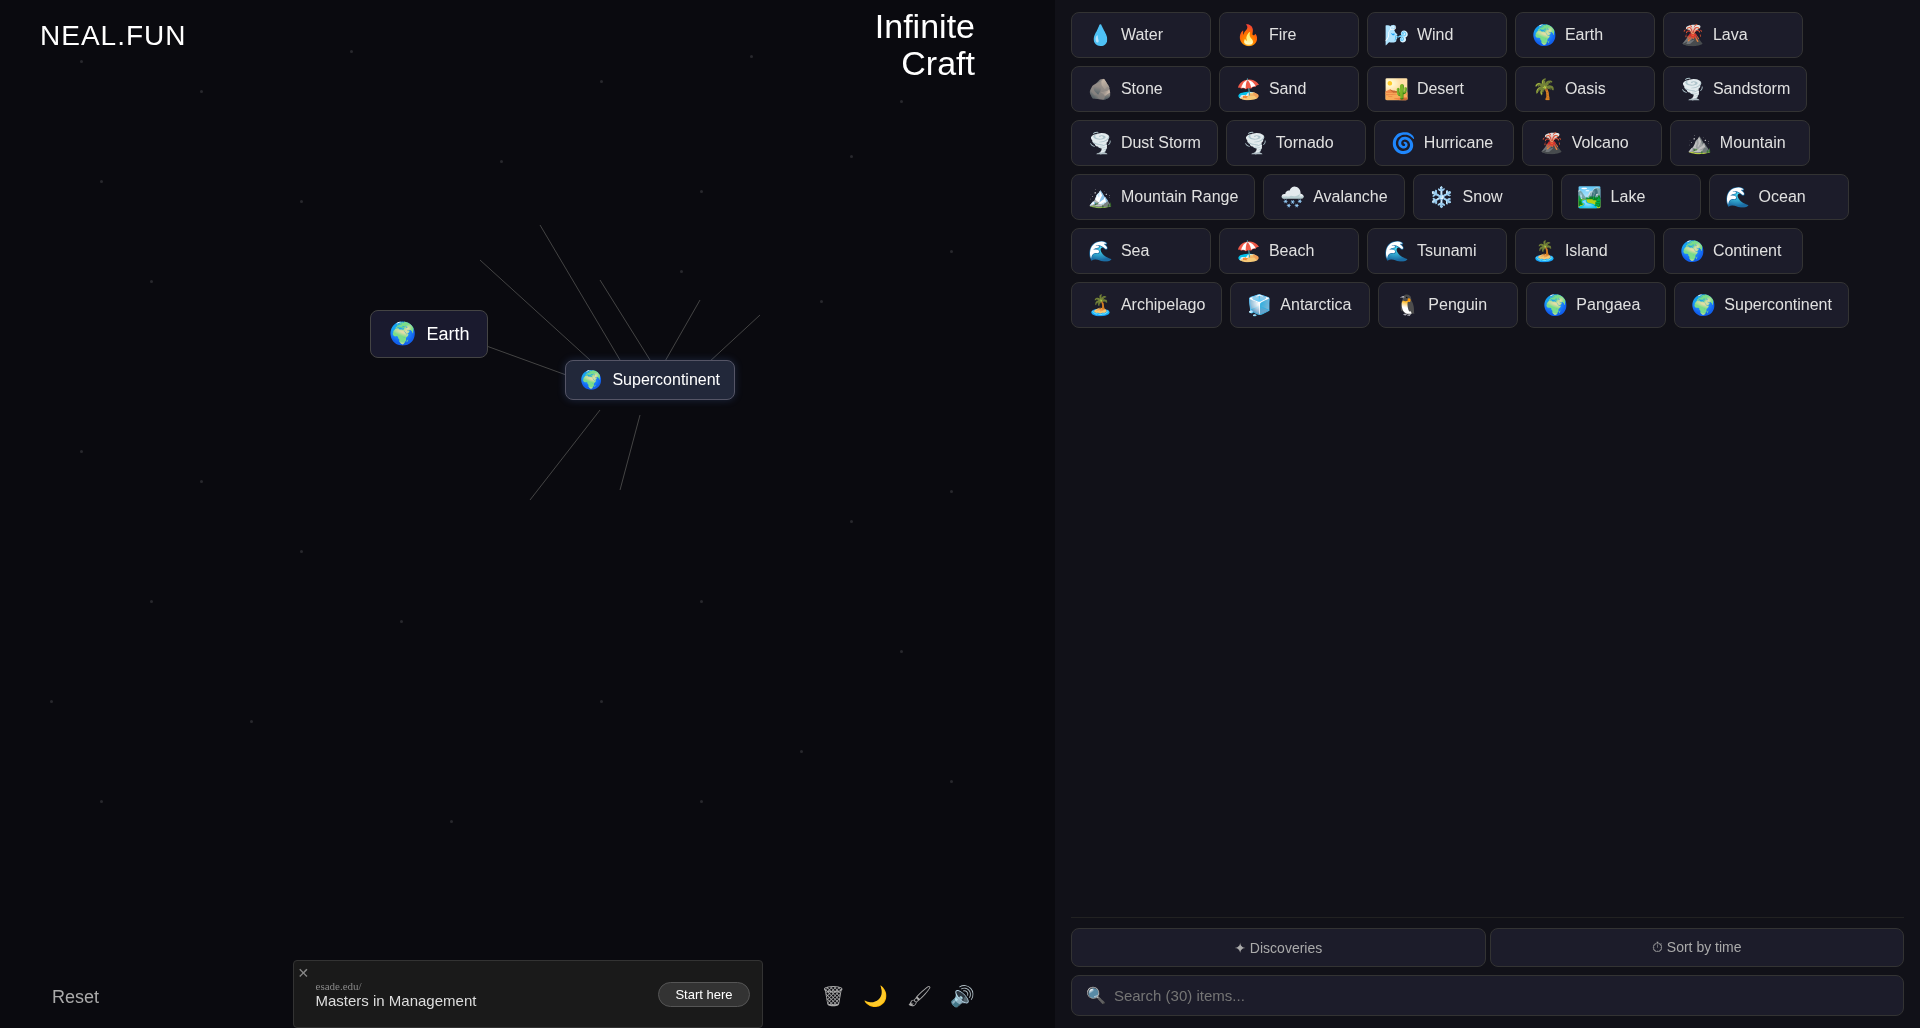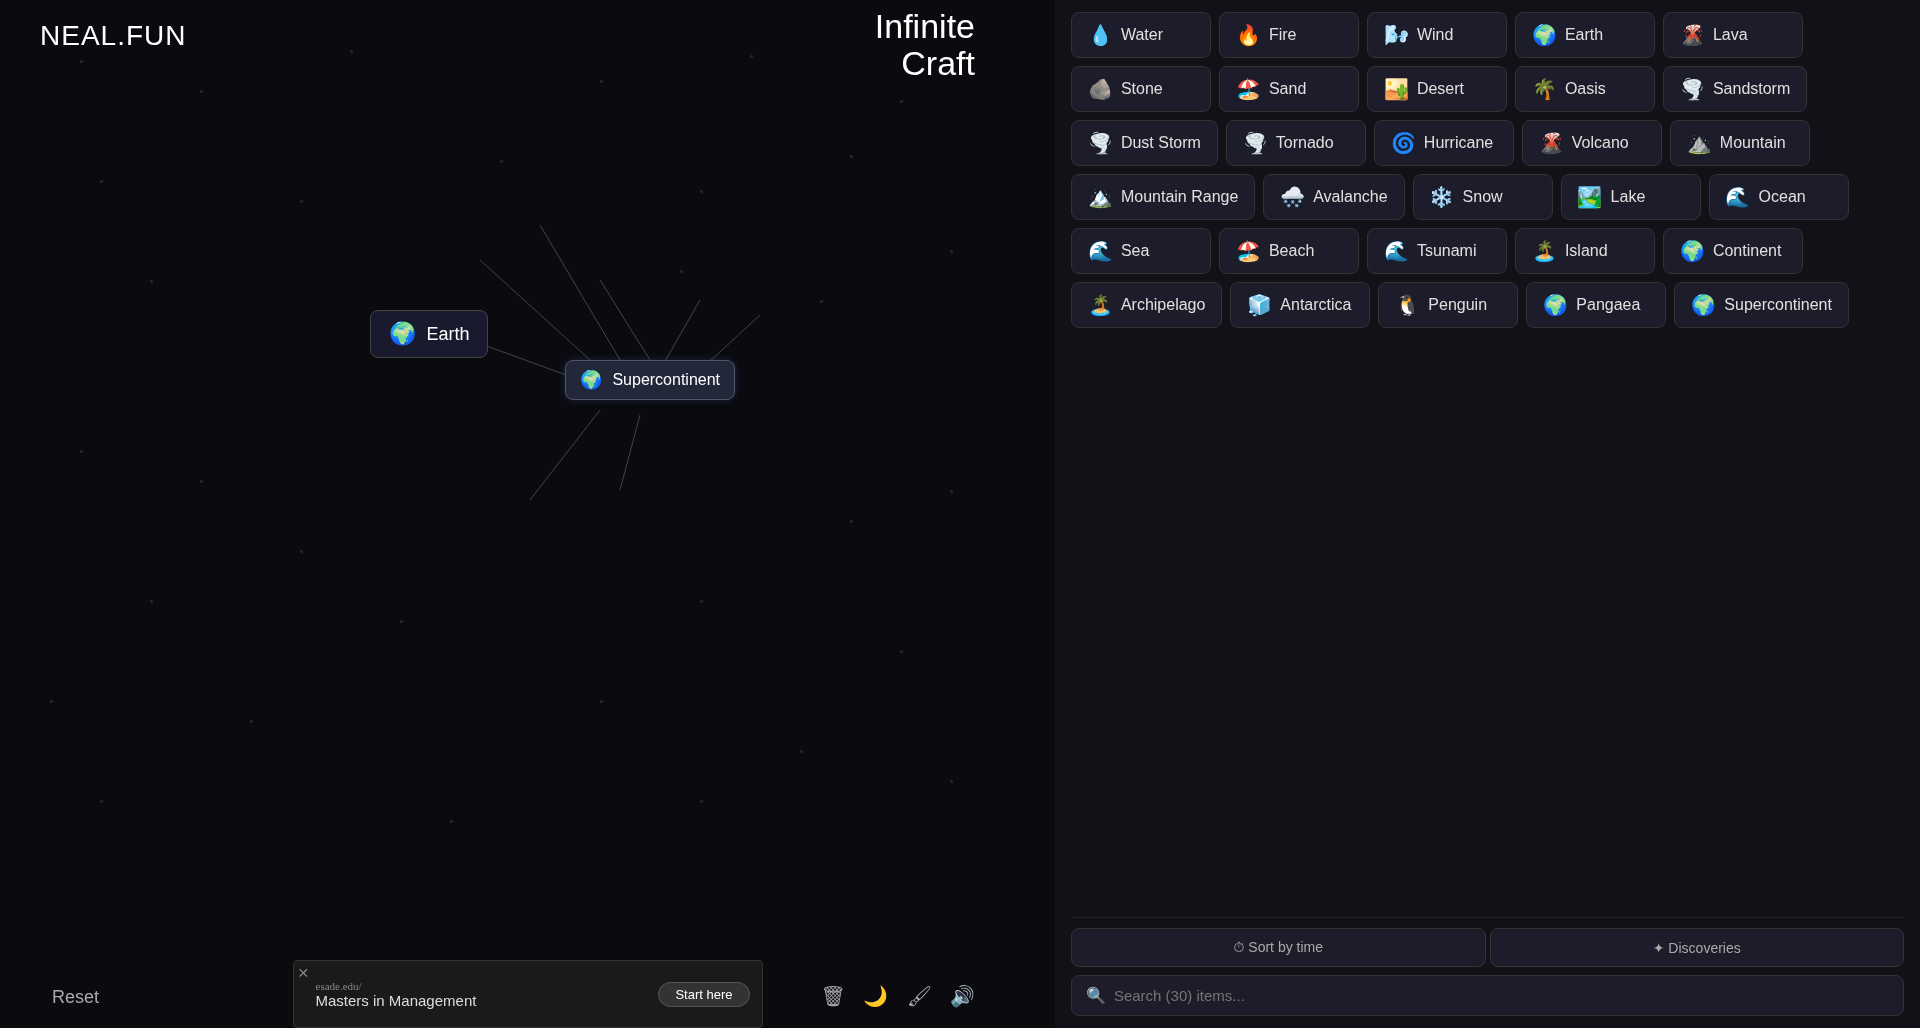--- a/index.html
+++ b/index.html
@@ -476,21 +476,21 @@
         <span>Pangaea</span>
       </div>
       <div class="item-chip">
         <span class="chip-emoji">🌍</span>
         <span>Supercontinent</span>
       </div>
     </div>
 
   <div class="sidebar-bottom">
     <div class="bottom-tabs">
+      <div class="bottom-tab">✦ Discoveries</div>
       <div class="bottom-tab">⏱ Sort by time</div>
-      <div class="bottom-tab">✦ Discoveries</div>
     </div>
     <div class="search-bar">
       <span class="search-icon">🔍</span>
       <input type="text" placeholder="Search (30) items..." style="">
     </div>
   </div>
 </div>
 
 </body></html>

